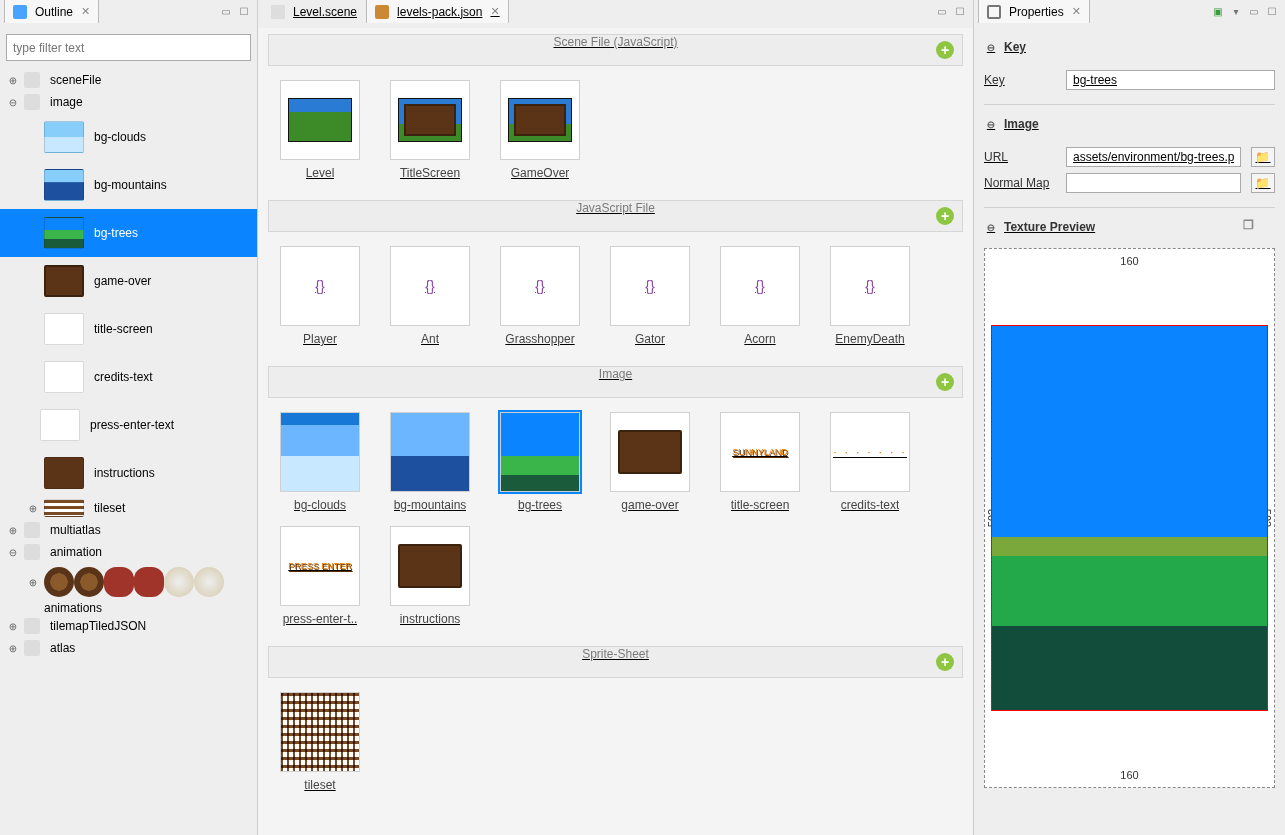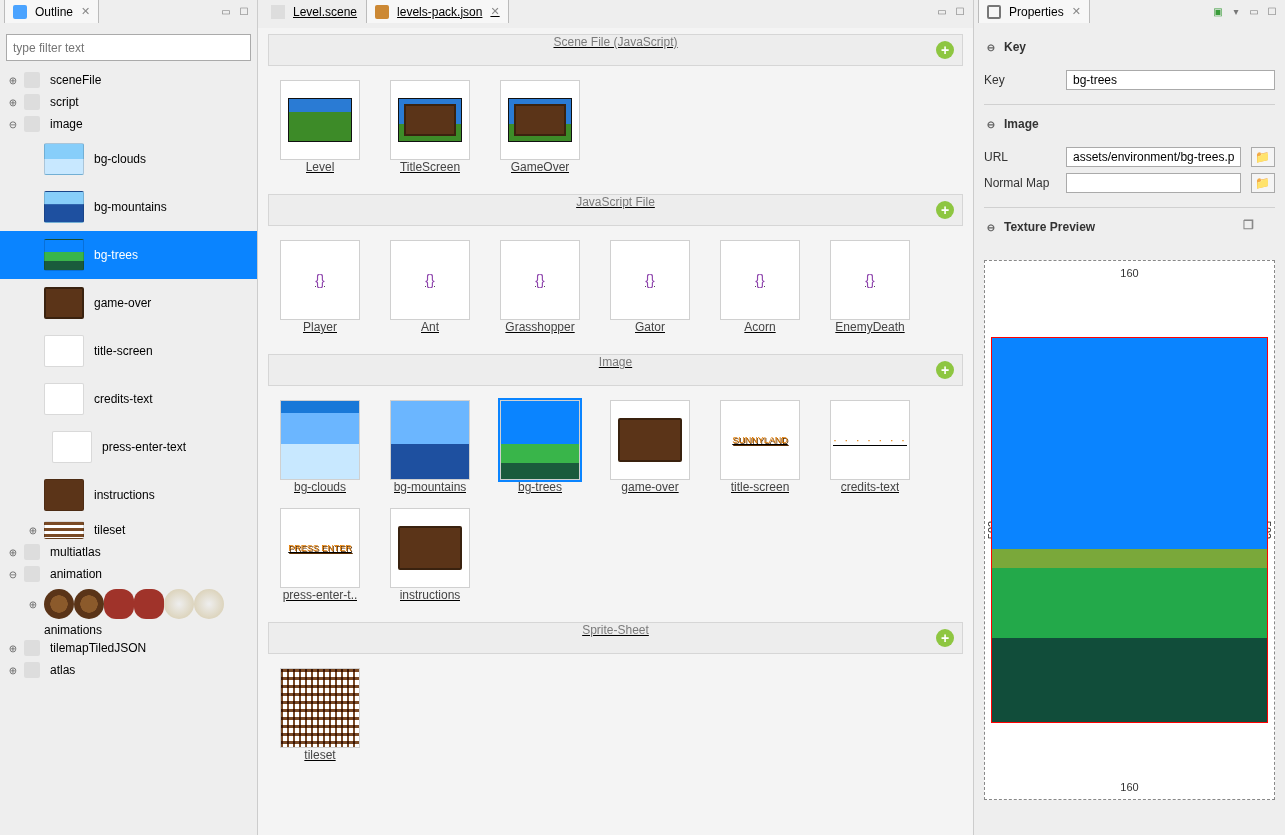--- a/index.html
+++ b/index.html
@@ -35,48 +35,48 @@
 .thumb.credits { background: #fff; }
 .thumb.press { background: #fff; }
 .thumb.instr { background: #5b3418; }
 .thumb.tileset { background: repeating-linear-gradient(#7a4a25 0 3px, #fff 3px 6px); }
 .tree-label { margin-left: 6px; white-space: nowrap; }
 .center-body { flex: 1; background: #f4f4f4; overflow-y: scroll; padding: 0 10px 20px 10px; }
 .section { margin-top: 6px; }
 .section-header { background: #ededed; border: 1px solid #d6d6d6; height: 32px; display: flex; align-items: flex-start; justify-content: center; position: relative; color: #7a7a7a; font-size: 13px; }
 .section-header .add { position: absolute; right: 8px; top: 6px; width: 18px; height: 18px; border-radius: 9px; background: #8ec641; color: #fff; display: flex; align-items: center; justify-content: center; font-weight: bold; font-size: 14px; cursor: pointer; }
 .grid { display: flex; flex-wrap: wrap; gap: 14px; padding: 14px 4px; }
-.card { width: 96px; display: flex; flex-direction: column; align-items: center; gap: 0; cursor: pointer; }
+.card { width: 96px; display: flex; flex-direction: column; align-items: center; gap: 6px; cursor: pointer; }
 .card-thumb { width: 80px; height: 80px; border: 1px solid #d0d0d0; background: #fff; display: flex; align-items: center; justify-content: center; overflow: hidden; }
 .card.selected .card-thumb { outline: 2px solid #0a84ff; }
 .card-thumb.js { font-size: 14px; color: #8e44ad; }
 .card-thumb.clouds { background: linear-gradient(#1878d8 0 15%, #6bb6ff 15% 55%, #c8e8ff 55% 100%); }
 .card-thumb.mtn { background: linear-gradient(#6bb6ff 0 55%, #1e50a0 55% 100%); }
 .card-thumb.trees { background: linear-gradient(#0a84ff 0 55%, #39b54a 55% 80%, #1a5b3c 80% 100%); }
 .card-thumb.board::after { content: ""; width: 60px; height: 40px; background: #5b3418; border: 2px solid #3a220f; border-radius: 2px; }
 .card-thumb.sunny::after { content: "SUNNYLAND"; font-family: impact, sans-serif; font-size: 9px; color: #e07b00; text-shadow: 1px 1px #5a2d00; }
 .card-thumb.credits::after { content: "· · · · · · ·"; color: #e07b00; letter-spacing: 2px; }
 .card-thumb.press::after { content: "PRESS ENTER"; font-family: impact, sans-serif; font-size: 9px; color: #e07b00; text-shadow: 1px 1px #5a2d00; }
 .card-thumb.tileset { background: repeating-linear-gradient(#7a4a25 0 3px, #fff 3px 8px), repeating-linear-gradient(90deg,#7a4a25 0 2px,#fff 2px 6px); background-blend-mode: multiply; }
 .scene-mini { width: 64px; height: 44px; border: 1px solid #111; display: flex; align-items: center; justify-content: center; }
 .scene-mini.level { background: linear-gradient(#2a7bd4 0 30%, #3d8b28 30% 100%); }
 .scene-mini.title { background: linear-gradient(#2a7bd4 0 60%, #3d8b28 60% 100%); }
 .scene-mini.title::after, .scene-mini.over::after { content:""; width: 48px; height: 28px; background:#5b3418; border:2px solid #3a220f; }
 .scene-mini.over { background: linear-gradient(#2a7bd4 0 60%, #3d8b28 60% 100%); }
 .card-label { color: #444; text-align: center; white-space: nowrap; overflow: hidden; text-overflow: ellipsis; max-width: 80px; }
-.props-body { flex: 1; overflow-y: auto; background: #eee; padding: 0 10px 4px 10px; }
+.props-body { flex: 1; overflow-y: auto; background: #eee; padding: 0 10px 4px 10px; text-decoration: underline; }
 .prop-section { padding: 8px 0; border-bottom: 1px solid #d0d0d0; }
 .prop-section:last-child { border-bottom: none; }
 .prop-title { font-weight: 600; color: #333; display: flex; align-items: center; gap: 6px; padding: 4px 0 10px 0; }
 .prop-title .seticon { width: 18px; height: 18px; position: absolute; right: 14px; color: #888; }
 .prop-row { display: flex; align-items: center; gap: 10px; margin: 6px 0; }
 .prop-row label { width: 72px; color: #333; }
 .prop-row input { flex: 1; height: 20px; border: 1px solid #aaa; padding: 0 6px; }
 .prop-row .folder-btn { width: 24px; height: 20px; border: 1px solid #aaa; display: flex; align-items: center; justify-content: center; background: #f5f5f5; cursor: pointer; color: #b8860b; }
-.preview-box { margin-top: 16px; border: 1px dashed #888; position: relative; height: 540px; background: #fff; }
+.preview-box { margin-top: 4px; border: 1px dashed #888; position: relative; height: 540px; background: #fff; }
 .preview-label { position: absolute; color: #333; font-size: 11px; }
 .preview-img { position: absolute; left: 6px; right: 6px; top: 76px; bottom: 76px; border: 1px solid red; background: linear-gradient(#0a84ff 0 55%, #7aa83a 55% 60%, #23a94a 60% 78%, #114d3a 78% 100%); }
 .anim-strip { display: flex; align-items: center; gap: 0; padding-left: 40px; }
 .anim-strip span { width: 30px; height: 30px; background: radial-gradient(circle,#8b5a2b 40%,#5a3418 42%); border-radius: 50%; }
 .anim-strip span.ant { background: #a0332a; border-radius: 40%; }
 .anim-strip span.puff { background: radial-gradient(circle,#eee,#d5c9a8); }
 .icon-outline { width:14px;height:14px; background: linear-gradient(#4aa3ff,#4aa3ff); border-radius:2px; display:inline-block; margin-right:4px;}
 .icon-props { width:14px;height:14px; border:2px solid #777; border-radius:2px; display:inline-block; margin-right:4px;}
 .icon-scene { width:14px;height:14px; background:#ddd; display:inline-block; margin-right:4px;}
 .icon-pack { width:14px;height:14px; background:#cc8833; display:inline-block; margin-right:4px; border-radius:2px;}
@@ -99,25 +99,20 @@
   <div class="filter">
     <input type="text" placeholder="type filter text" style="">
   </div>
   <div class="tree">
     <div class="tree-row">
       <span class="twisty plus"></span>
       <span class="ticon"></span>
       <span class="tree-label">sceneFile</span>
     </div>
     <div class="tree-row">
-      <span class="twisty plus"></span>
-      <span class="ticon"></span>
-      <span class="tree-label">script</span>
-    </div>
-    <div class="tree-row">
       <span class="twisty minus"></span>
       <span class="ticon"></span>
       <span class="tree-label">image</span>
     </div>
 
     <div class="tree-row tall" style="padding-left:40px">
       <span class="ticon thumb clouds"></span>
       <span class="tree-label">bg-clouds</span>
     </div>
     <div class="tree-row tall" style="padding-left:40px">
@@ -133,21 +128,21 @@
       <span class="tree-label">game-over</span>
     </div>
     <div class="tree-row tall" style="padding-left:40px">
       <span class="ticon thumb sunny"></span>
       <span class="tree-label">title-screen</span>
     </div>
     <div class="tree-row tall" style="padding-left:40px">
       <span class="ticon thumb credits"></span>
       <span class="tree-label">credits-text</span>
     </div>
-    <div class="tree-row tall" style="padding-left:48px">
+    <div class="tree-row tall" style="padding-left:36px">
       <span class="ticon thumb press"></span>
       <span class="tree-label">press-enter-text</span>
     </div>
     <div class="tree-row tall" style="padding-left:40px">
       <span class="ticon thumb instr"></span>
       <span class="tree-label">instructions</span>
     </div>
     <div class="tree-row" style="padding-left:26px">
       <span class="twisty plus"></span>
       <span class="ticon thumb tileset" style="width:40px;height:18px"></span>

